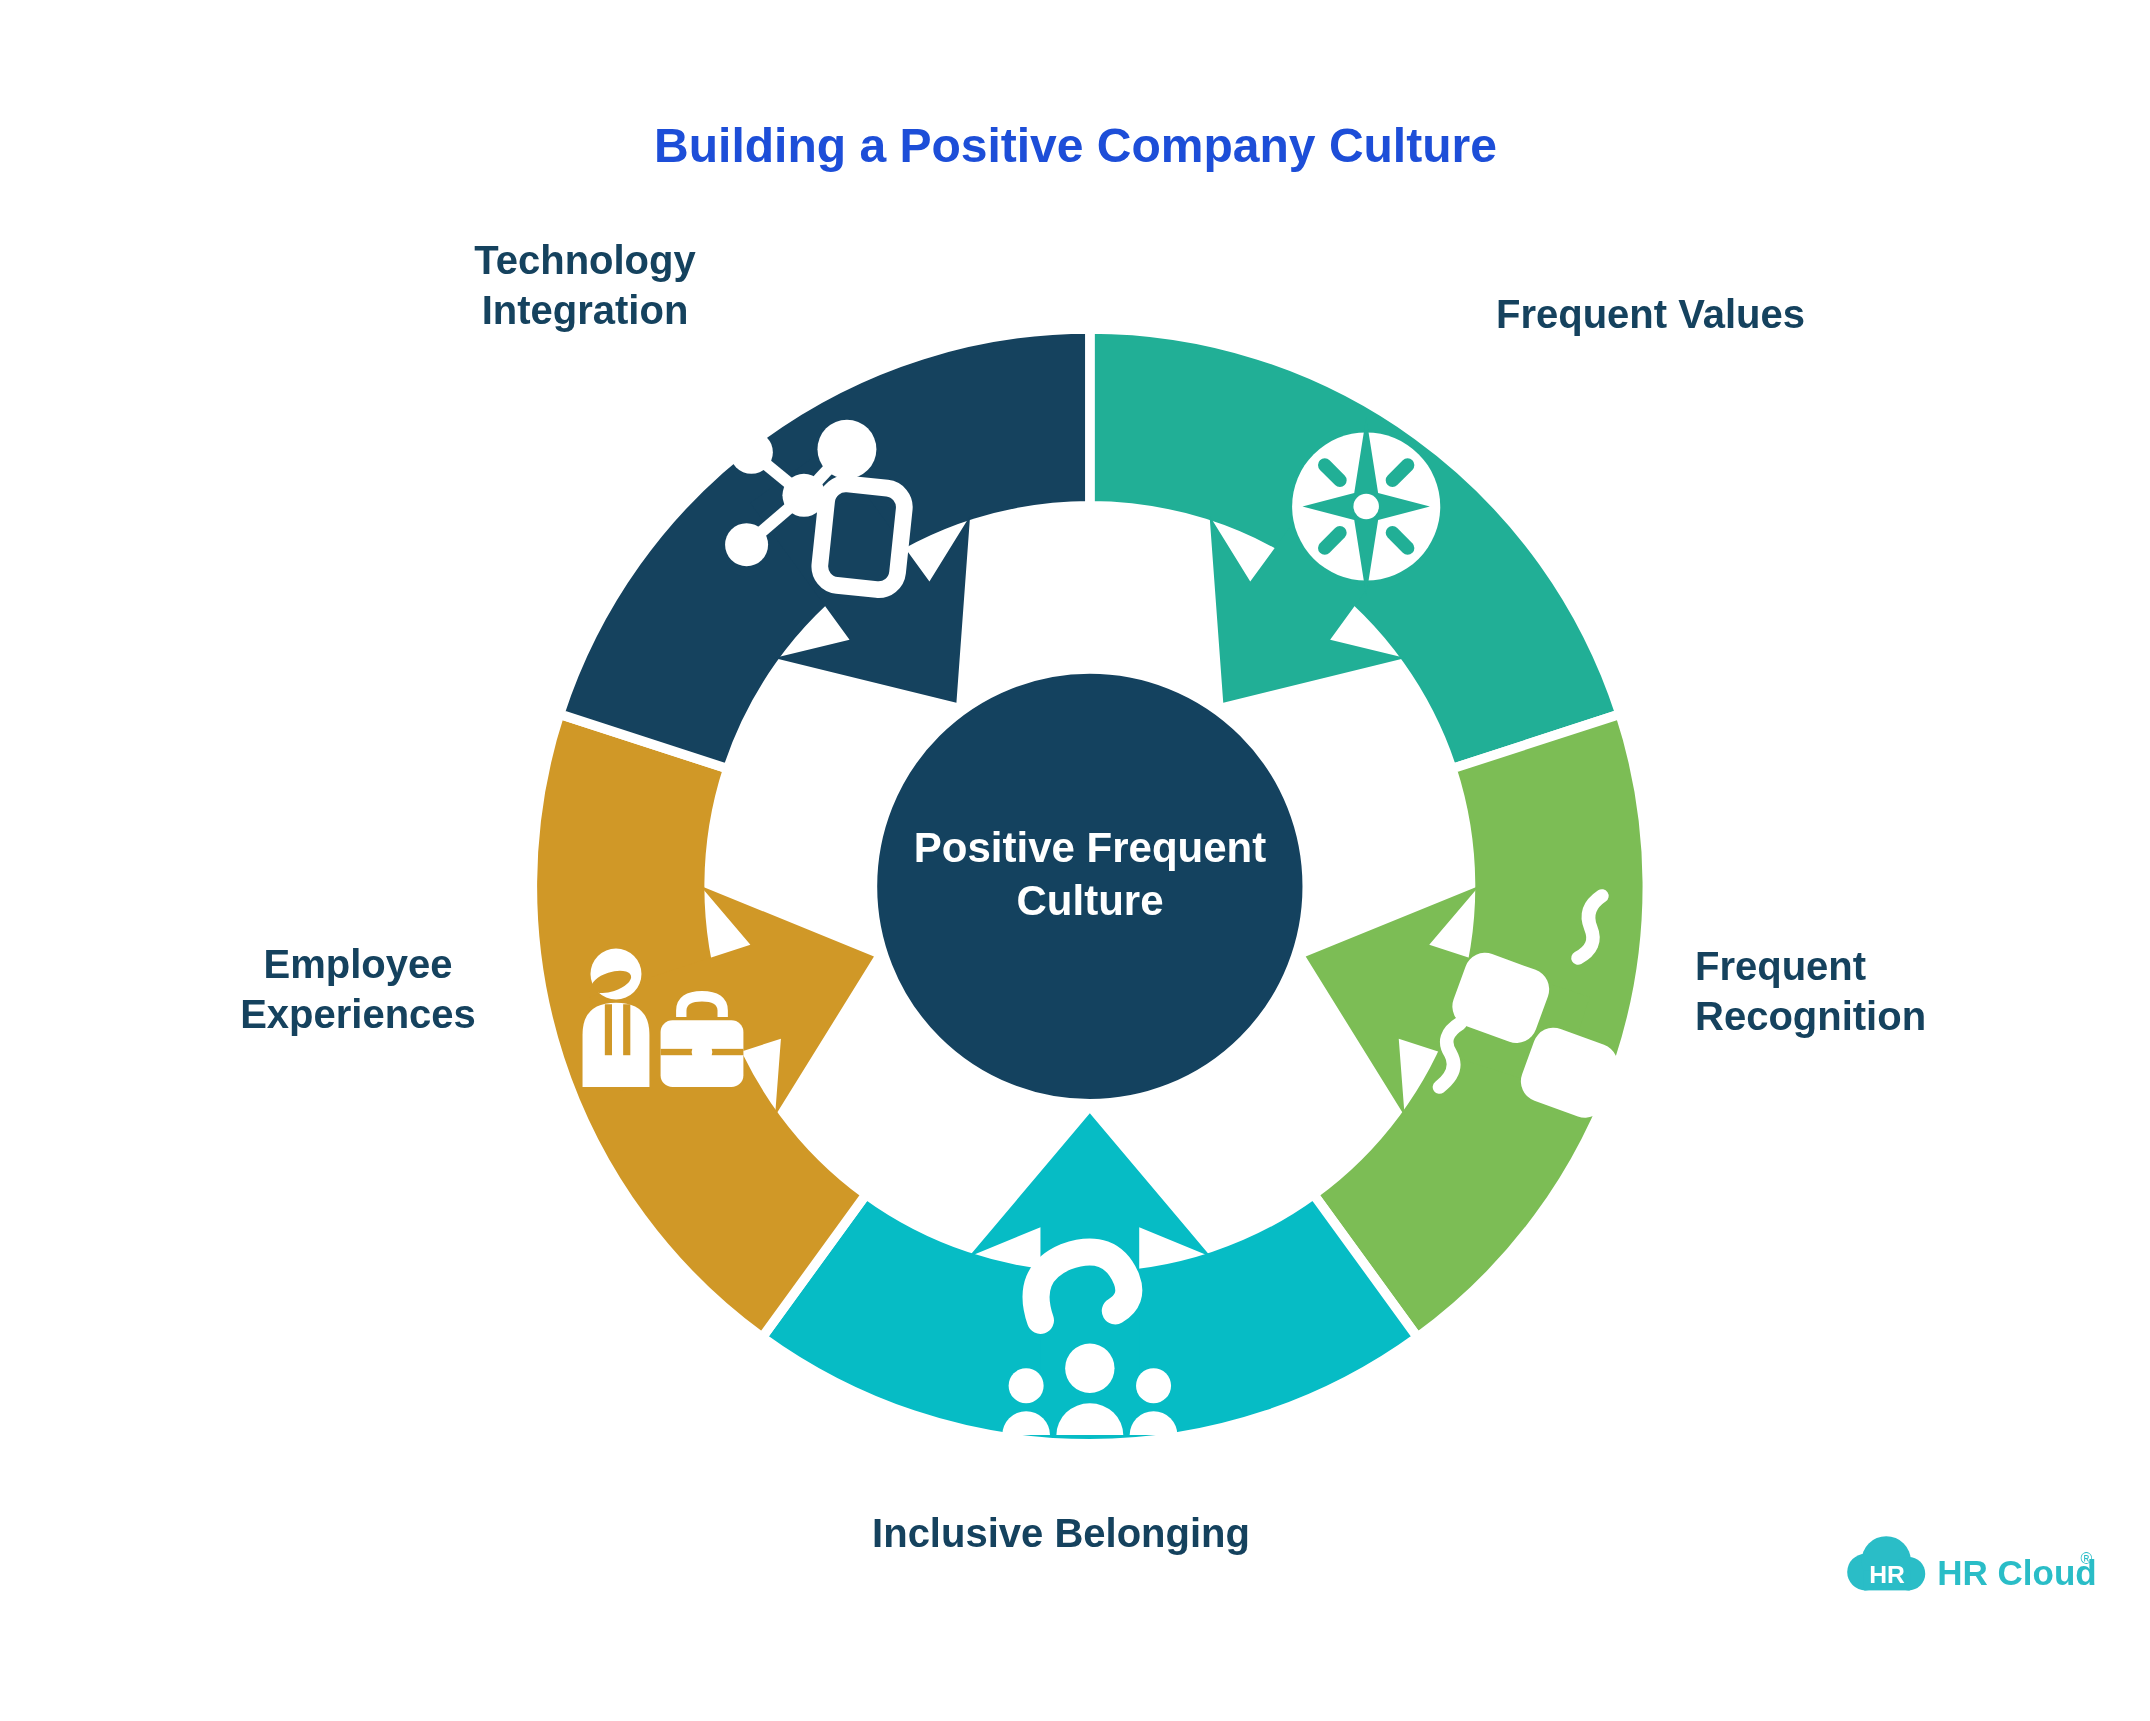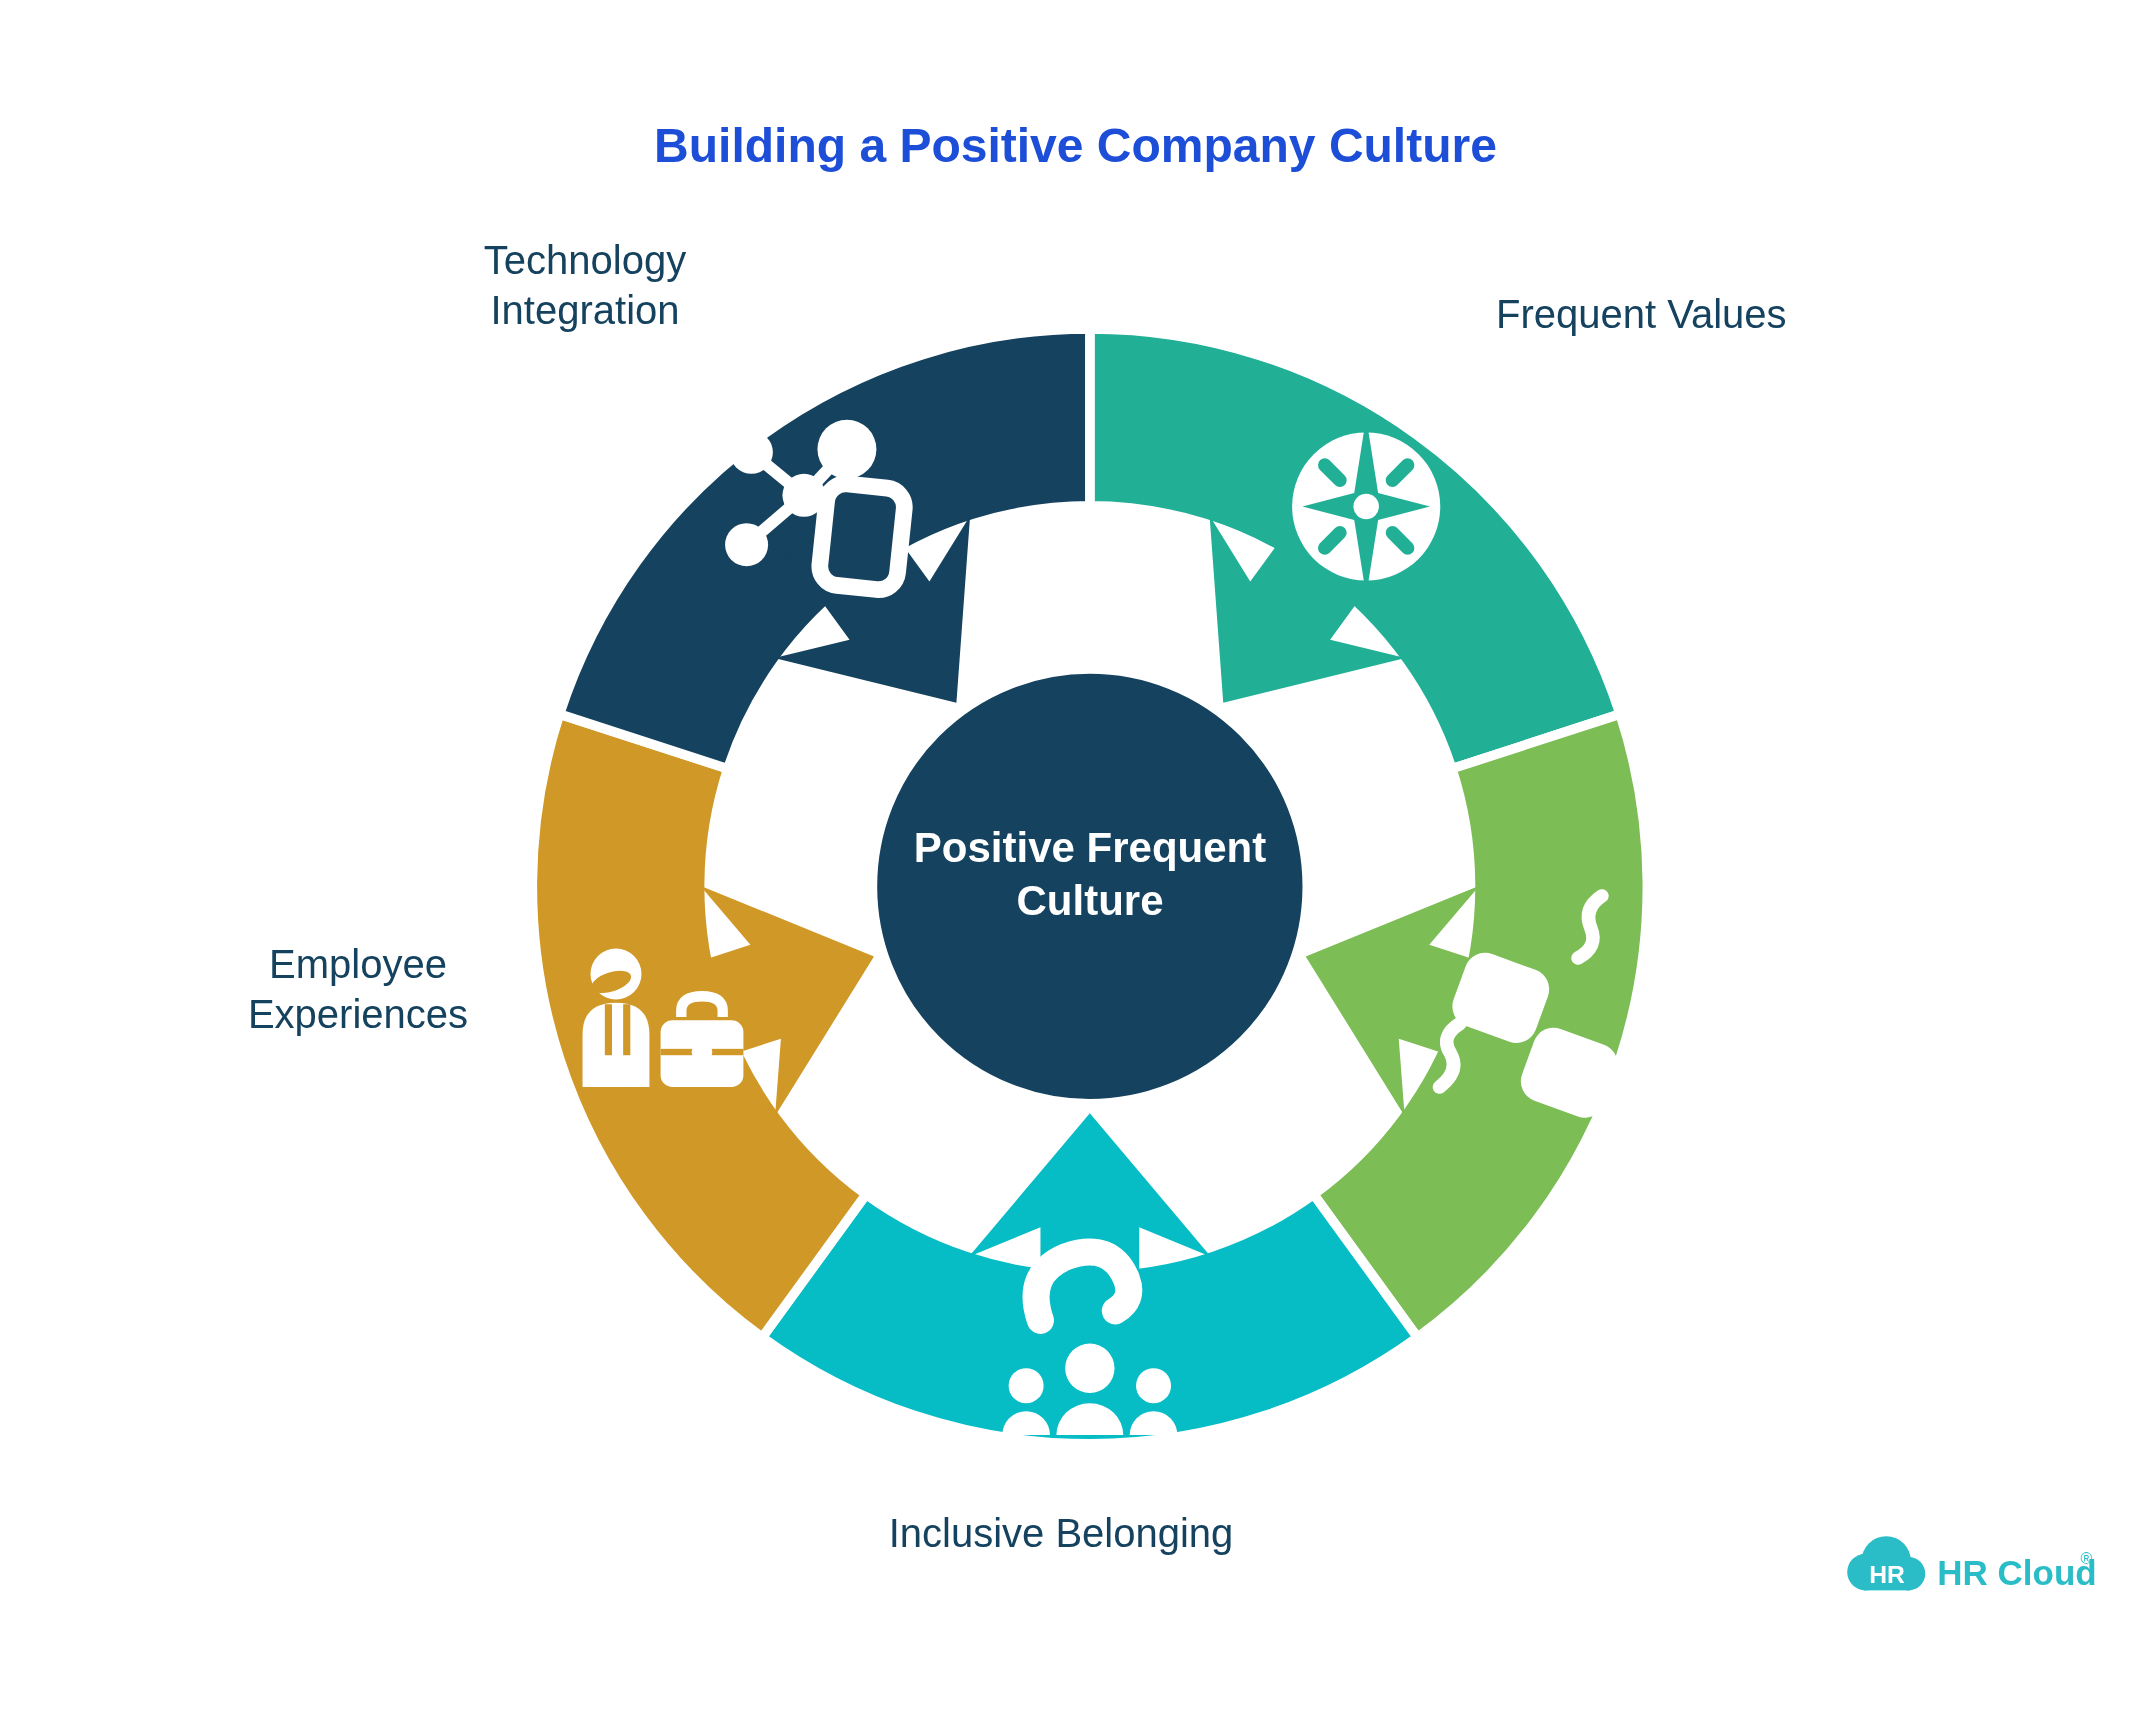--- a/index.html
+++ b/index.html
@@ -1,19 +1,19 @@
 <!DOCTYPE html>
 <html style="font-size:12.7px"><head>
 <meta charset="utf-8">
 <style>
   html,body{margin:0;padding:0;background:#ffffff;}
   body{width:2151px;height:1721px;position:relative;font-family:"Liberation Sans",sans-serif;}
   .stage{position:absolute;inset:0;width:2151px;height:1721px;}
   svg.diagram{position:absolute;left:0;top:0;width:2151px;height:1721px;}
-  .label{position:absolute;font-weight:400;color:#15425e;font-size:40px;line-height:1.24;white-space:pre-line;}
+  .label{position:absolute;font-weight:700;color:#15425e;font-size:40px;line-height:1.24;white-space:pre-line;}
   .label.center-align{text-align:center;}
   .title{position:absolute;left:0;top:118px;width:2151px;text-align:center;font-weight:700;color:#1d4ed8;font-size:48px;}
   .center-label{position:absolute;left:867px;top:822px;width:446px;text-align:center;
     font-weight:700;color:#ffffff;font-size:42px;line-height:1.25;white-space:pre-line;}
   svg text{font-family:"Liberation Sans",sans-serif;}
 </style>
 </head>
 <body>
 
 <div class="stage">
@@ -110,20 +110,22 @@
   </svg>
 
   <div class="center-label">Positive Frequent
 Culture</div>
 
   <div class="label center-align" style="left:346px;top:236px;width:478px;">Technology
 Integration</div>
 
   <div class="label" style="left:1496px;top:290px;width:494px;">Frequent Values</div>
 
+  <div class="label" style="left:1695px;top:942px;width:366px;">Frequent
+Recognition</div>
 
   <div class="label center-align" style="left:822px;top:1509px;width:478px;">Inclusive Belonging</div>
 
   <div class="label center-align" style="left:119px;top:940px;width:478px;">Employee
 Experiences</div>
 
 </div>
 
 
 </body></html>

